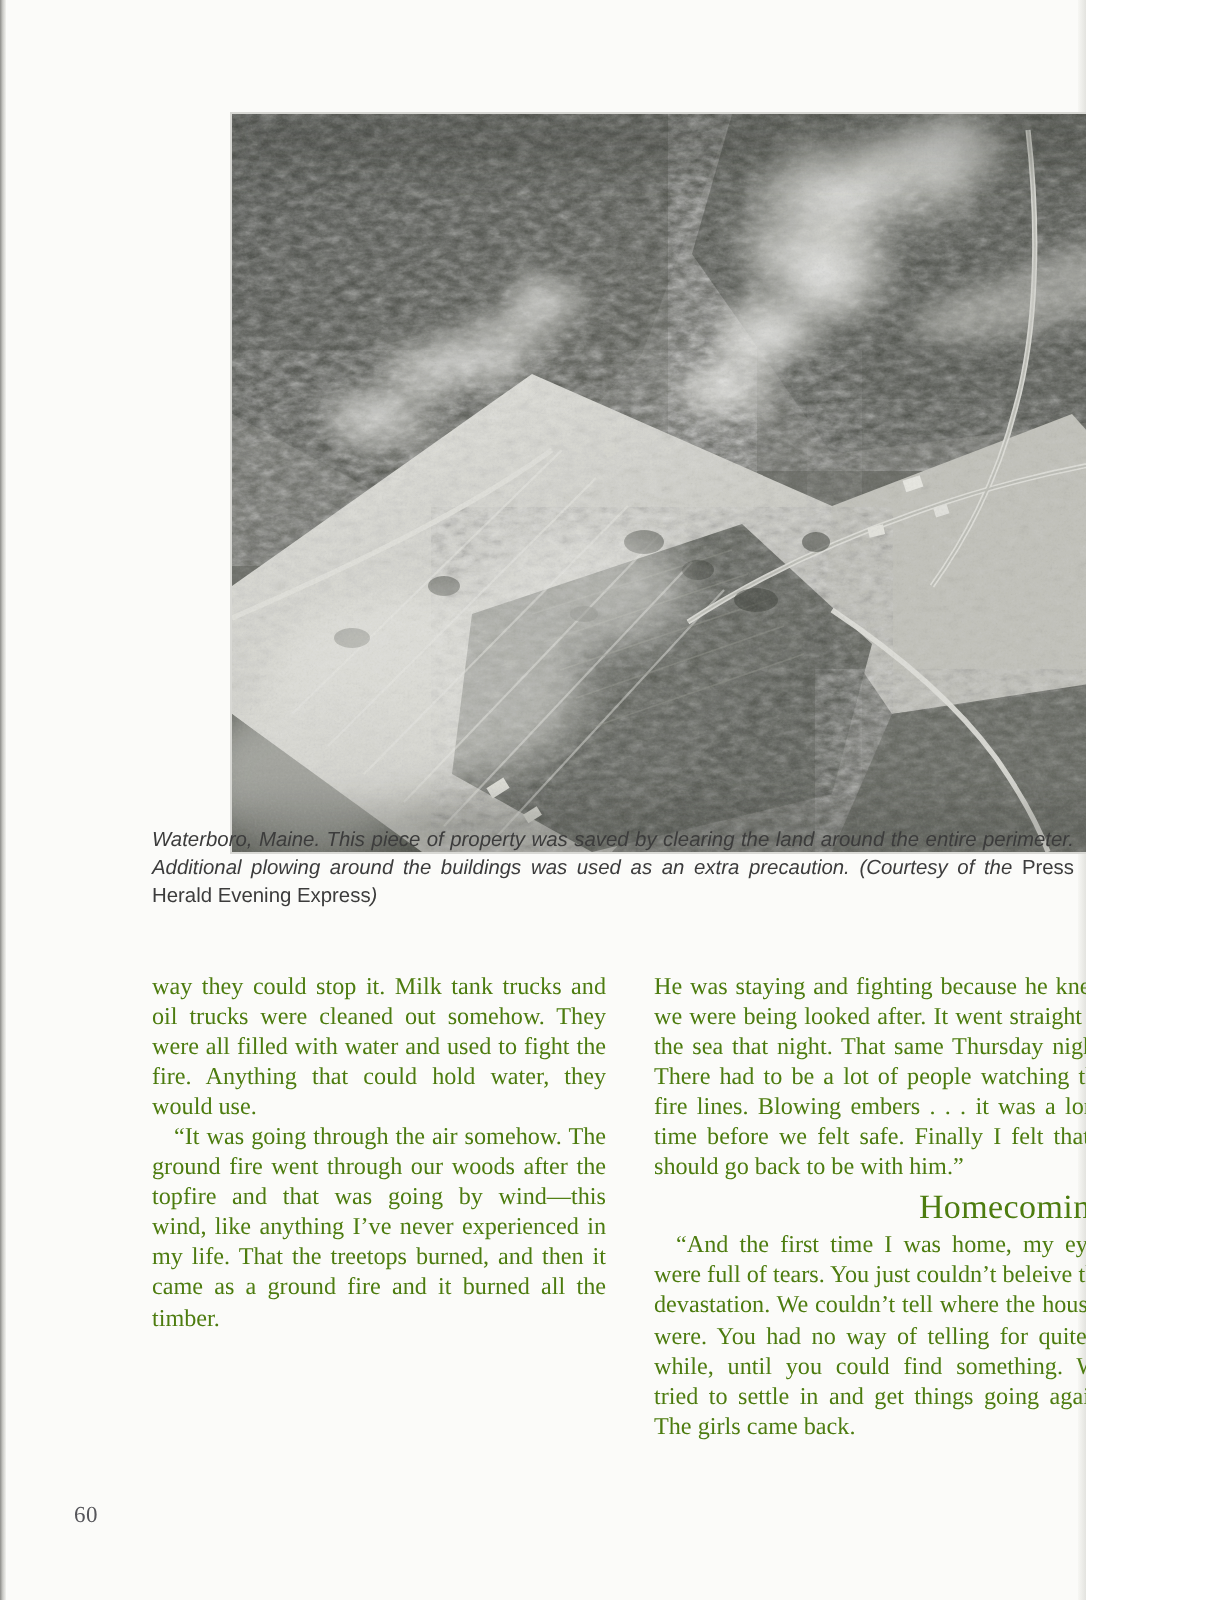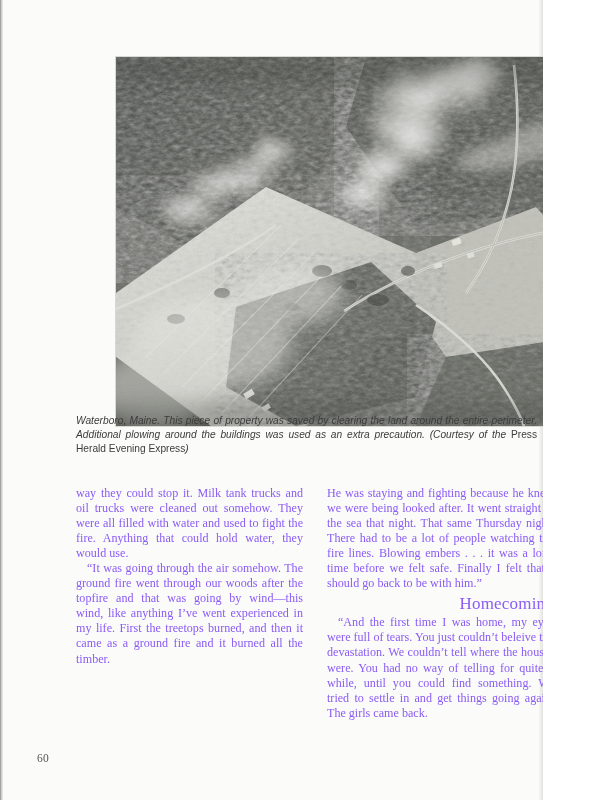--- a/index.html
+++ b/index.html
@@ -63,21 +63,21 @@
     font-style: normal;
   }
 
   
   .column {
     position: absolute;
     top: 486px;
     width: 227px;
     font-size: 12.1px;
     line-height: 15.05px;
-    color: #8b5cf6;
+    color: #4d7c0f;
     text-align: justify;
     text-justify: inter-word;
   }
   #column-left  { left: 76px; }
   #column-right { left: 327px; }
 
   .column p {
     margin: 0;
     text-indent: 0;
   }
@@ -271,21 +271,21 @@
         <rect width="461" height="369" filter="url(#grain)" opacity="0.46"></rect>
         <rect width="461" height="369" fill="#6c6e68" opacity="0.07"></rect>
       </svg>
     </div>
   </figure>
 
   <figcaption id="caption"><span>Waterboro, Maine. This piece of property was saved by clearing the land around the entire perimeter. Additional plowing around the buildings was used as an extra precaution. (Courtesy of the </span><span class="roman">Press Herald Evening Express</span><span>)</span></figcaption>
 
   <div class="column" id="column-left">
     <p>way they could stop it. Milk tank trucks and oil trucks were cleaned out somehow. They were all filled with water and used to fight the fire. Anything that could hold water, they would use.</p>
-    <p class="indent">“It was going through the air somehow. The ground fire went through our woods after the topfire and that was going by wind—this wind, like anything I’ve went experienced in my life. First the treetops burned, and then it came as a ground fire and it burned all the timber.</p>
+    <p class="indent">“It was going through the air somehow. The ground fire went through our woods after the topfire and that was going by wind—this wind, like anything I’ve never experienced in my life. That the treetops burned, and then it came as a ground fire and it burned all the timber.</p>
   </div>
 
   <div class="column" id="column-right">
     <p>He was staying and fighting because he knew we were being looked after. It went straight to the sea that night. That same Thursday night. There had to be a lot of people watching the fire lines. Blowing embers . . . it was a long time before we felt safe. Finally I felt that I should go back to be with him.”</p>
     <h2 class="subhead">Homecoming</h2>
     <p class="indent">“And the first time I was home, my eyes were full of tears. You just couldn’t beleive the devastation. We couldn’t tell where the houses were. You had no way of telling for quite a while, until you could find something. We tried to settle in and get things going again. The girls came back.</p>
   </div>
 
   <div id="folio">60</div>
 

